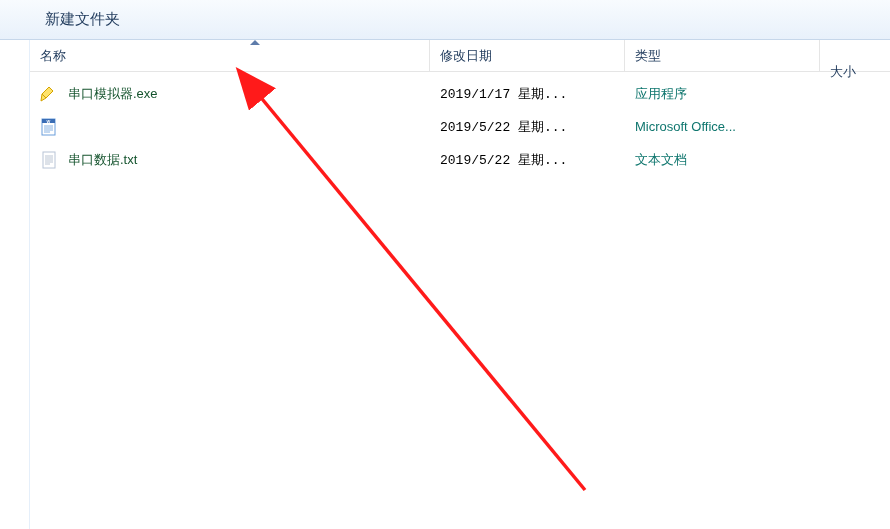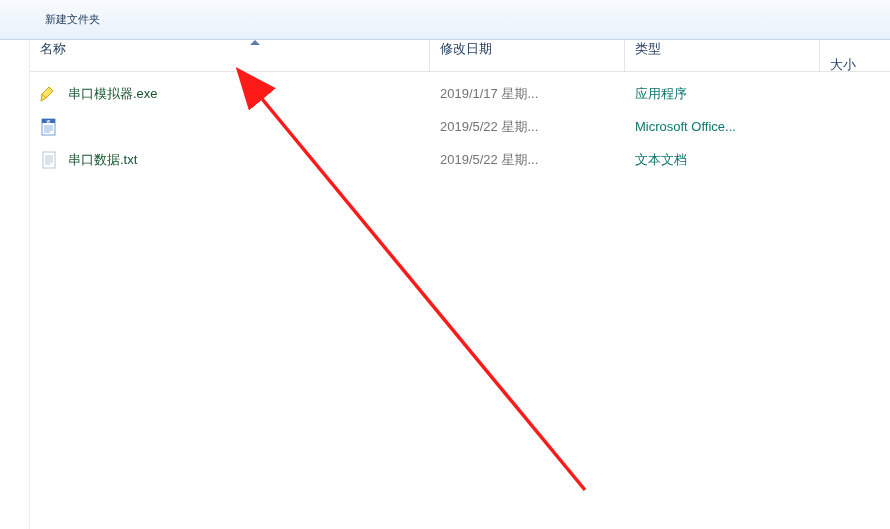--- a/index.html
+++ b/index.html
@@ -20,21 +20,21 @@
     .toolbar {
       height: 40px;
       background: linear-gradient(to bottom, #f8fbfe 0%, #e8f1fb 100%);
       border-bottom: 1px solid #c6d7ea;
       display: flex;
       align-items: center;
       padding-left: 45px;
       color: #1e395b;
     }
     .toolbar-label {
-      font-size: 11px;
+      font-size: 15px;
       font-family: Liberation Serif, serif;
     }
     .main {
       display: flex;
       height: calc(100% - 40px);
     }
     .sidebar {
       width: 30px;
       border-right: 1px solid #e5effa;
       background: #fff;
@@ -50,20 +50,21 @@
       align-items: center;
       height: 32px;
       border-bottom: 1px solid #e5e5e5;
       color: #1e395b;
       font-size: 13px;
     }
     .header-cell {
       padding: 0 10px;
       height: 100%;
       display: flex;
+      align-items: center;
       border-right: 1px solid #e5e5e5;
       position: relative;
     }
     .header-cell.name { width: 400px; }
     .header-cell.date { width: 195px; }
     .header-cell.type { width: 195px; }
     .header-cell.size { width: 70px; border-right: none; margin-top: 32px; }
     .sort-arrow {
       position: absolute;
       top: 0;
@@ -85,21 +86,21 @@
       cursor: default;
     }
     .file-cell {
       padding: 0 10px;
       height: 100%;
       display: flex;
       align-items: center;
       color: #14532d;
     }
     .file-cell.name { width: 400px; }
-    .file-cell.date { width: 195px; color: #737373; }
+    .file-cell.date { width: 195px; color: #000000; font-family: Liberation Mono, monospace; }
     .file-cell.type { width: 195px; color: #0f766e; }
     .file-cell.size { width: 70px; }
     .file-icon {
       width: 18px;
       height: 18px;
       margin-right: 10px;
       display: flex;
       align-items: center;
       justify-content: center;
       flex-shrink: 0;

